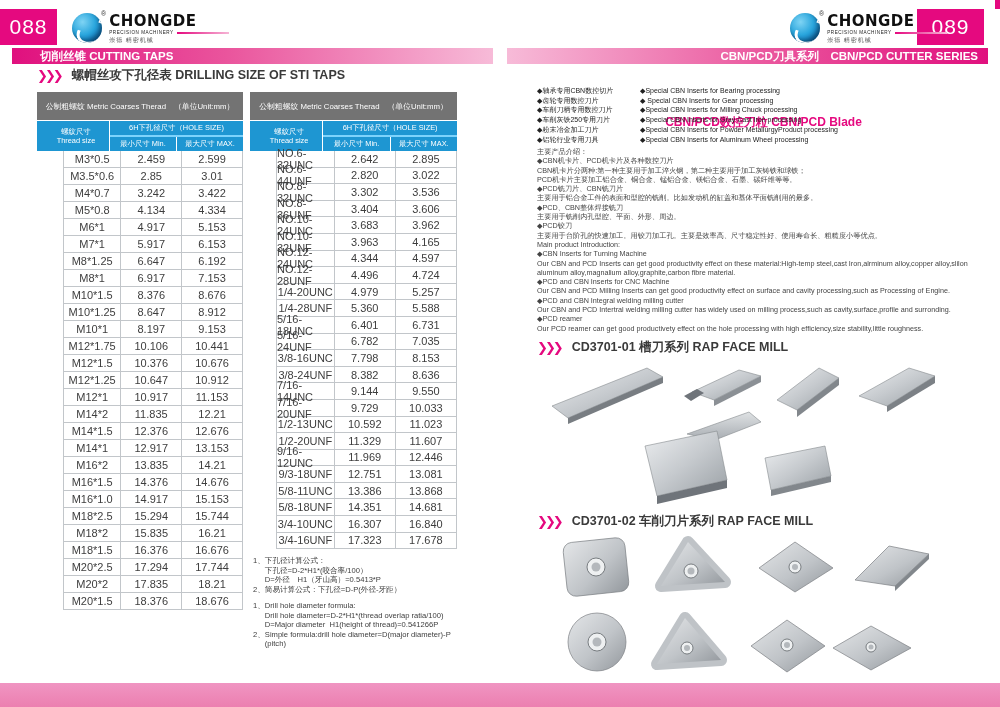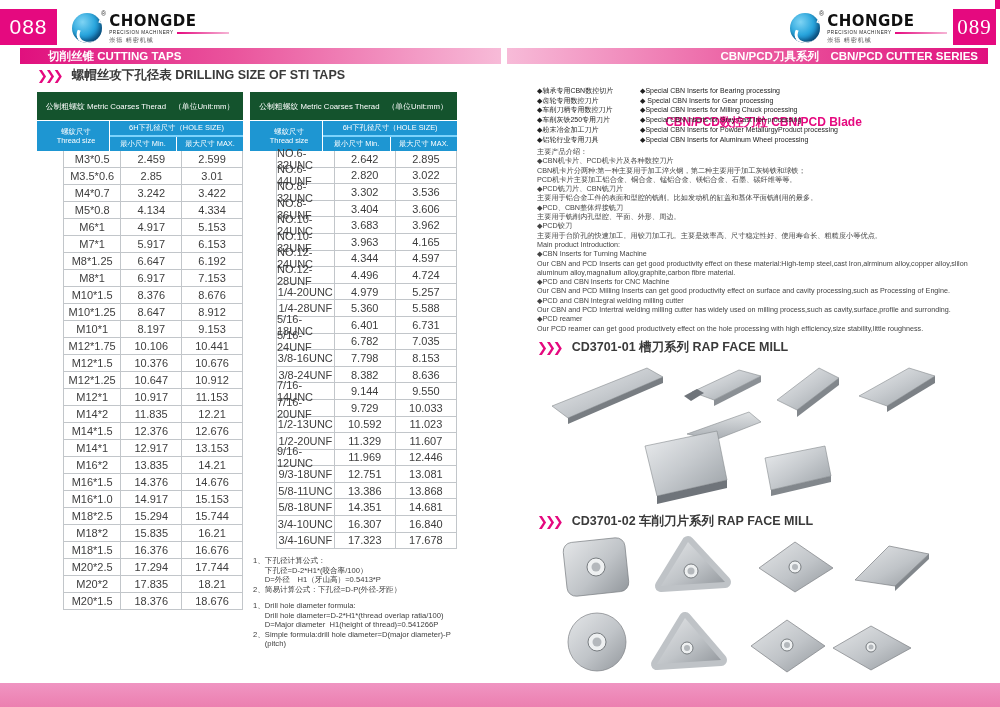--- a/index.html
+++ b/index.html
@@ -4,55 +4,55 @@
 <style>
   html,body{margin:0;padding:0;background:#e9e9e9;}
   #sheet{position:relative;width:1000px;height:707px;background:#ffffff;overflow:hidden;
          font-family:"Liberation Sans","DejaVu Sans",sans-serif;color:#3a3a3a;}
 
   
   .numbox{position:absolute;top:9px;height:36px;background:#E5097F;color:#fff;
           display:flex;align-items:center;justify-content:center;
           font-size:21px;letter-spacing:1px;}
   .numbox.left{left:0;width:57px;}
-  .numbox.right{right:4px;width:43px;font-family:Liberation Serif, serif;}
+  .numbox.right{right:16px;width:67px;}
   .corner-sliver{position:absolute;right:0;top:0;width:5px;height:9px;background:#E5097F;}
 
   
   .logo{position:absolute;display:flex;align-items:flex-start;gap:3px;height:36px;}
   .globe{width:30px;height:30px;border-radius:50%;margin-top:3px;
          background:radial-gradient(circle at 35% 30%,#7fd4f4 0%,#2aa6dd 45%,#0b6bb0 80%,#084e8c 100%);
          position:relative;overflow:hidden;box-shadow:inset -2px -3px 4px rgba(0,0,0,.35);}
   .globe::after{content:"";position:absolute;left:4px;top:7px;width:26px;height:18px;
          border:3px solid #fff;border-radius:50%;transform:rotate(-25deg);border-top-color:transparent;}
   .reg{font-size:7px;color:#333;margin-left:-4px;margin-top:0;}
   .btxt{display:flex;flex-direction:column;line-height:1;margin-top:4px;}
   .bname{font-weight:bold;font-size:15px;color:#101010;letter-spacing:.5px;font-family:"DejaVu Sans",sans-serif;}
   .bsub{display:flex;align-items:center;gap:3px;font-size:4.6px;color:#222;letter-spacing:.55px;margin-top:1.5px;}
   .bdash{display:inline-block;width:52px;height:2.5px;background:linear-gradient(90deg,#E5097F,#f6b6d6);}
   .bcn{font-size:6px;color:#555;margin-top:2px;letter-spacing:1px;}
 
   
   .bar{position:absolute;top:48px;width:481px;height:16px;display:flex;align-items:center;
        color:#fff;font-size:11.5px;font-weight:bold;}
-  .bar.leftbar{left:20px;background:linear-gradient(90deg,#E0107E 0%,#EA559D 45%,#F7BBD8 100%);padding-left:0;}
+  .bar.leftbar{left:12px;background:linear-gradient(90deg,#E0107E 0%,#EA559D 45%,#F7BBD8 100%);padding-left:0;}
   .bar.leftbar span{padding-left:28px;}
   .bar.rightbar{left:507px;background:linear-gradient(90deg,#F7BBD8 0%,#EA559D 55%,#E0107E 100%);justify-content:flex-end;}
   .bar.rightbar span{padding-right:10px;}
 
   
   .sec-title{position:absolute;display:flex;align-items:center;gap:7px;
              font-size:12.5px;font-weight:bold;color:#3a3a3a;}
   .chev{color:#E5097F;font-weight:bold;font-size:13px;letter-spacing:-3px;font-style:italic;padding-right:4px;}
   .blade-title{position:absolute;left:537px;top:69px;width:453px;text-align:center;
                color:#E5097F;font-weight:bold;font-size:12px;margin-top:45px;}
 
   
   .dtable{position:absolute;width:206px;background:#fff;}
-  .t-head1{background:#14532d;color:#fff;height:28px;display:flex;align-items:center;
+  .t-head1{background:#737373;color:#fff;height:28px;display:flex;align-items:center;
            justify-content:center;gap:8px;font-size:7.8px;border-bottom:1px solid #fff;}
   .t-head2{background:#1E96D2;color:#fff;display:flex;height:30px;font-size:7.4px;}
   .t-col1{width:32%;display:flex;flex-direction:column;align-items:center;justify-content:center;
           border-right:1px solid #fff;line-height:1.25;padding-left:6px;}
   .t-colr{flex:1;display:flex;flex-direction:column;}
   .t-hole{height:14px;display:flex;align-items:center;justify-content:center;border-bottom:2px solid #7dd3fc;}
   .t-minmax{flex:1;display:flex;}
   .t-minmax div{width:50%;display:flex;align-items:center;justify-content:center;}
   .t-minmax div:first-child{border-right:1px solid #fff;}
   .t-body{border-bottom:0;}

